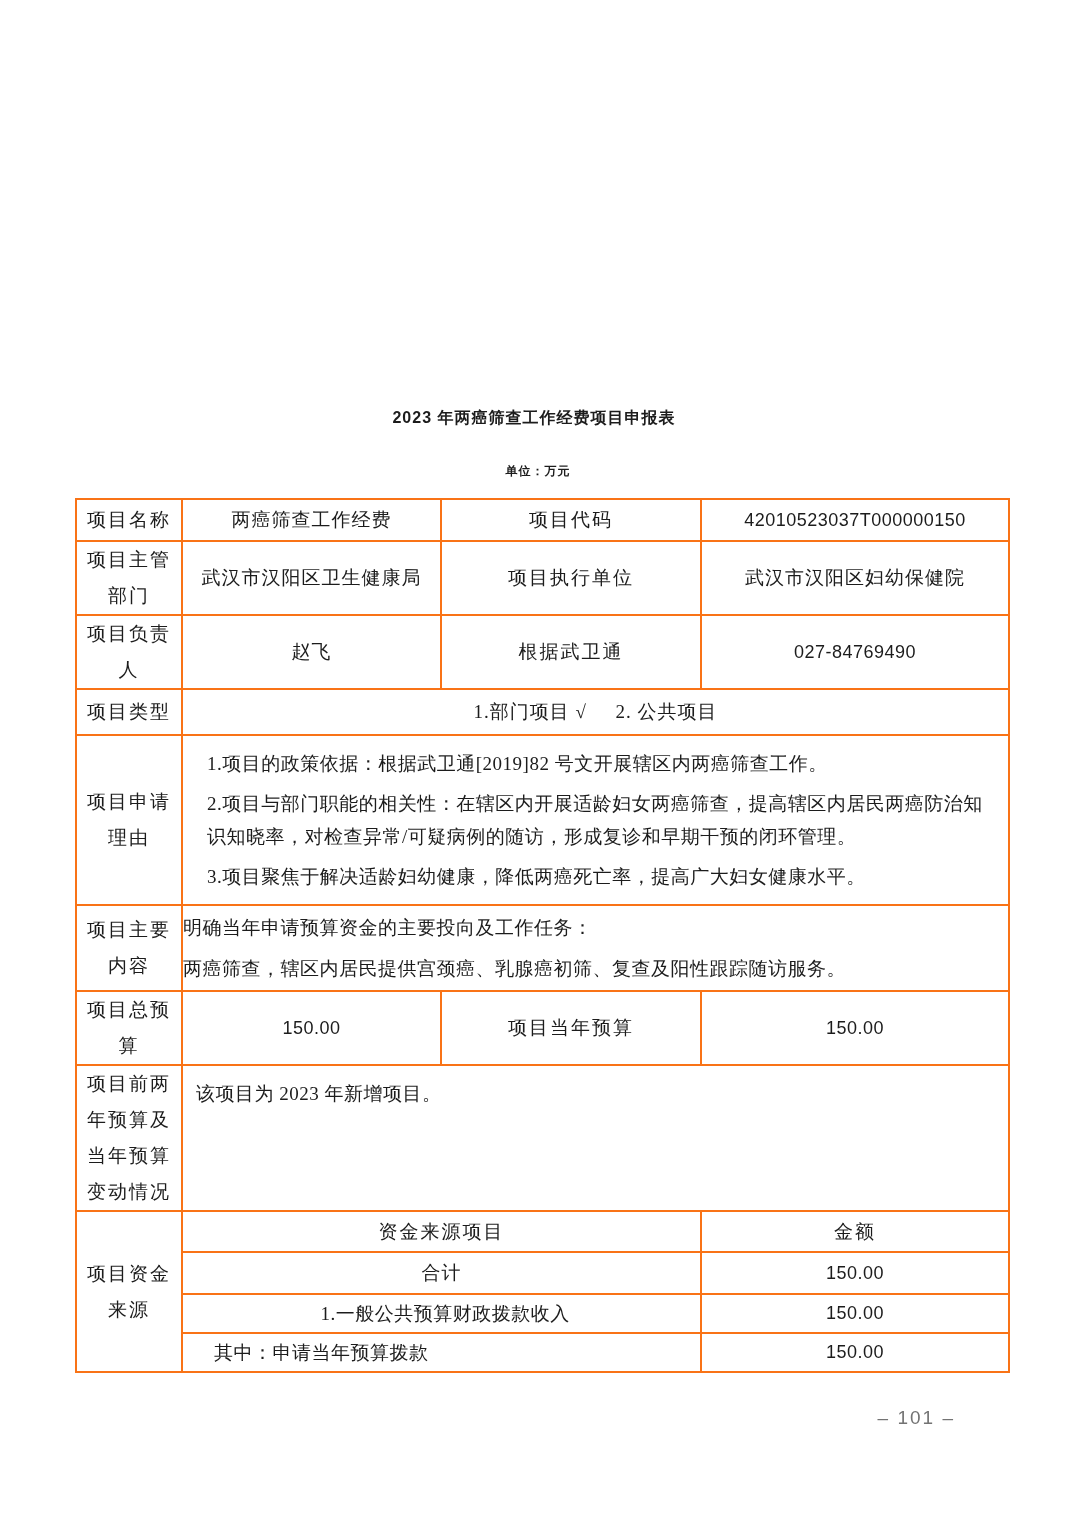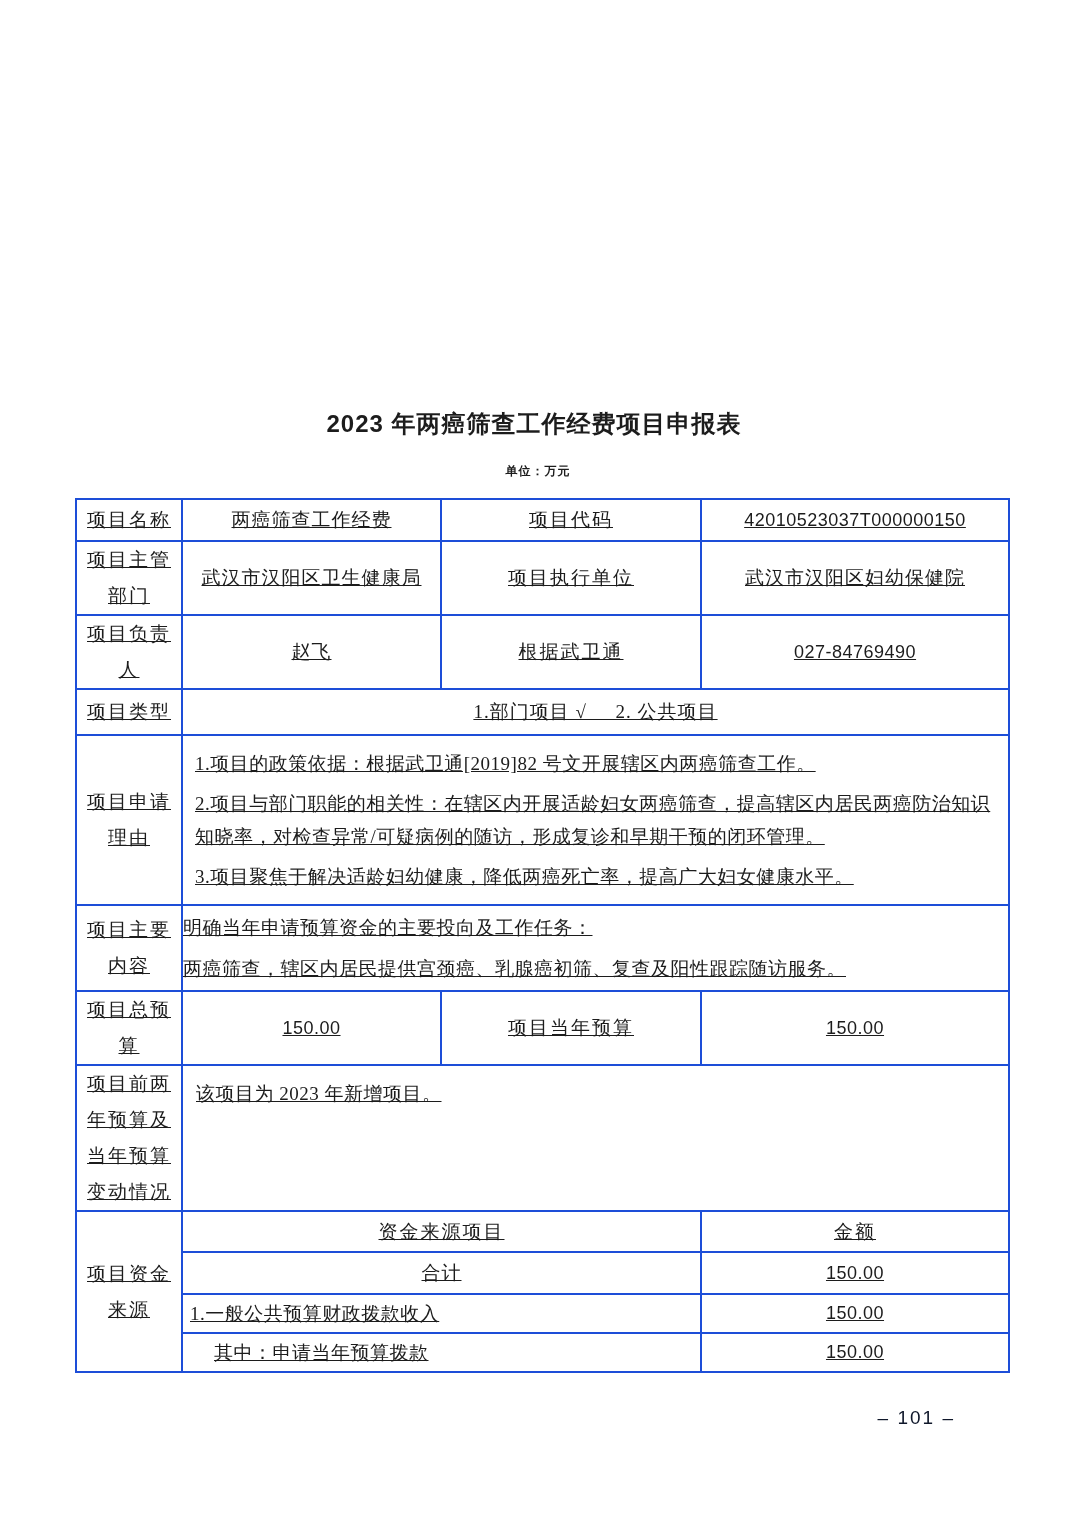--- a/index.html
+++ b/index.html
@@ -2,52 +2,52 @@
 <html><head>
 <meta charset="utf-8">
 <style>
   html,body{margin:0;padding:0}
   body{
     width:1074px;height:1520px;background:#ffffff;position:relative;
     font-family:"Liberation Serif","DejaVu Serif",serif;color:#1c1c1c;
   }
   .title{
     position:absolute;top:408px;left:0;width:1068px;text-align:center;
-    font-size:24px;font-weight:700;letter-spacing:1px;
+    font-size:16px;font-weight:700;letter-spacing:1px;
     font-family:"Liberation Sans","DejaVu Sans",sans-serif;
   }
   .unit{
     position:absolute;top:463px;left:75px;width:926px;text-align:center;
     font-size:12px;letter-spacing:1px;font-weight:bold;
   }
   table.form{
     position:absolute;top:498px;left:75px;width:933px;
     border-collapse:collapse;table-layout:fixed;
   }
   td{
-    border:2px solid #1d4ed8;font-size:19px;text-align:center;
-    vertical-align:middle;padding:0;overflow:hidden;text-decoration:underline;
+    border:2px solid #f97316;font-size:19px;text-align:center;
+    vertical-align:middle;padding:0;overflow:hidden;
   }
   td.lbl{letter-spacing:2px;line-height:36px;padding:0 4px}
   td.val{letter-spacing:1px}
   td.num{font-family:"Liberation Sans","DejaVu Sans",sans-serif;font-size:18px;letter-spacing:0.5px}
   tr.r1{height:42px} tr.r2{height:71px} tr.r3{height:73px} tr.r4{height:46px}
   tr.r5{height:158px} tr.r6{height:86px} tr.r7{height:67px} tr.r8{height:145px}
   tr.r9a{height:41px} tr.r9b{height:42px} tr.r9c{height:39px} tr.r9d{height:39px}
   .type-cell{text-align:center;white-space:pre-wrap;letter-spacing:1px}
   .reason-cell{text-align:left;padding:4px 10px 4px 12px;letter-spacing:0.5px}
-  .reason-cell p{margin:7px 0;line-height:33px}
+  .reason-cell p{margin:7px 12px;line-height:33px}
   .content-cell{text-align:left;padding-left:0;line-height:41px;letter-spacing:0.5px}
   .history-cell{text-align:left;vertical-align:top;padding:15px 8px 0 13px;letter-spacing:0.5px}
   .src-center{letter-spacing:1px}
-  .src-left{text-align:left;padding-left:7px;letter-spacing:0.5px}
+  .src-left{text-align:center;padding-left:7px;letter-spacing:0.5px}
   .src-indent{text-align:left;padding-left:31px;letter-spacing:0.5px}
   .pageno{
     position:absolute;top:1407px;left:75px;width:880px;text-align:right;
-    font-size:19px;color:#0f172a;letter-spacing:2px;
+    font-size:19px;color:#737373;letter-spacing:2px;
     font-family:"Liberation Sans","DejaVu Sans",sans-serif;
   }
 </style>
 </head>
 <body>
 
 <div class="title">2023 年两癌筛查工作经费项目申报表</div>
 <div class="unit">单位：万元</div>
 
 <table class="form">

